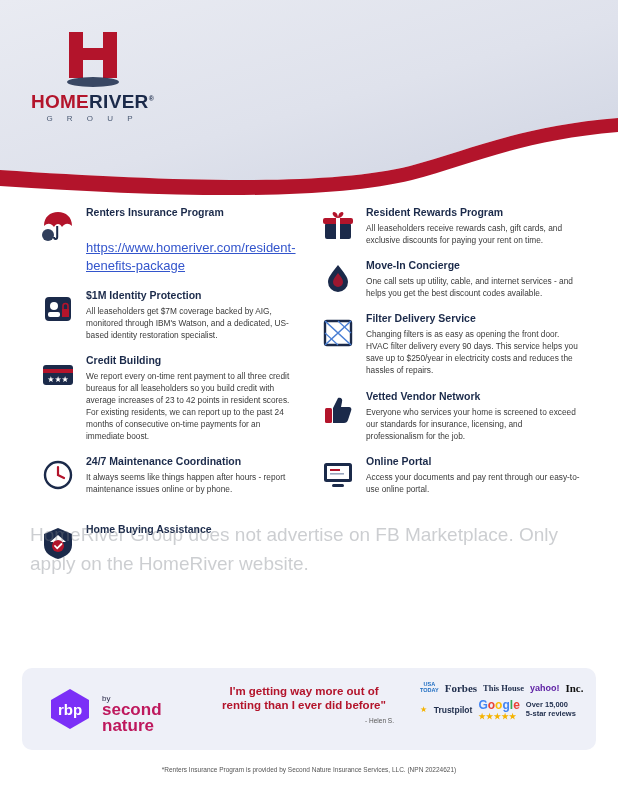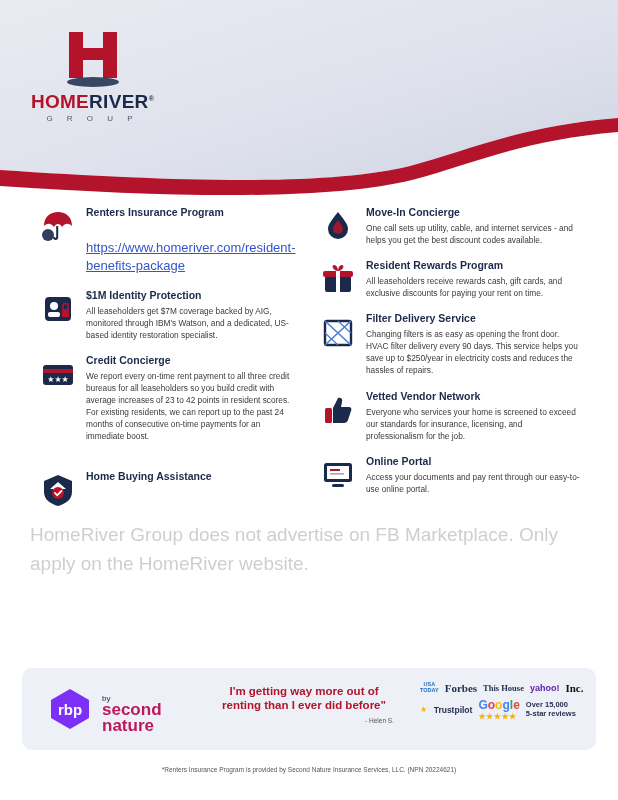--- a/index.html
+++ b/index.html
@@ -321,64 +321,74 @@
       </div>
 
       <div class="item">
         <span class="ico">
           <svg viewBox="0 0 40 40" width="40" height="40">
             <rect x="5" y="11" width="30" height="20" rx="3" fill="#1b2a4a"></rect>
             <rect x="5" y="15" width="30" height="4" fill="#b3142b"></rect>
             <text x="20" y="28" font-size="8" fill="#ffffff" text-anchor="middle" font-family="Liberation Sans, sans-serif">★★★</text>
           </svg>
         </span>
-        <div class="item-title">Credit Concierge</div>
+        <div class="item-title">Credit Building</div>
         <div class="item-body">We report every on-time rent payment to all three credit bureaus for all leaseholders so you build credit with average increases of 23 to 42 points in resident scores. For existing residents, we can report up to the past 24 months of consecutive on-time payments for an immediate boost.</div>
       </div>
 
+      <div class="item">
+        <span class="ico">
+          <svg viewBox="0 0 40 40" width="40" height="40">
+            <circle cx="20" cy="20" r="13" fill="none" stroke="#1b2a4a" stroke-width="2.4"></circle>
+            <path d="M20,12 L20,20 L26,23" stroke="#b3142b" stroke-width="2.2" fill="none" stroke-linecap="round"></path>
+          </svg>
+        </span>
+        <div class="item-title">24/7 Maintenance Coordination</div>
+        <div class="item-body">It always seems like things happen after hours - report maintenance issues online or by phone.</div>
+      </div>
 
       <div class="item" style="margin-top:28px">
         <span class="ico">
           <svg viewBox="0 0 40 40" width="40" height="40">
             <path d="M20,5 L34,11 V22 C34,30 27,34 20,36 C13,34 6,30 6,22 V11 Z" fill="#1b2a4a"></path>
             <path d="M20,12 L28,19 H25 V26 H15 V19 H12 Z" fill="#ffffff"></path>
             <circle cx="20" cy="23" r="6" fill="#b3142b"></circle>
             <path d="M17,23 l2.2,2.3 L23.5,21" stroke="#ffffff" stroke-width="1.8" fill="none" stroke-linecap="round"></path>
           </svg>
         </span>
         <div class="item-title">Home Buying Assistance</div>
       </div>
 
     </div>
 
     <div class="col col-right">
-
-      <div class="item">
-        <span class="ico">
-          <svg viewBox="0 0 40 40" width="40" height="40">
-            <path d="M20,6 C26,14 30,18 30,23 a10,10 0 0 1 -20,0 C10,18 14,14 20,6 Z" fill="#1b2a4a"></path>
-            <path d="M20,14 C23,18 25,20 25,23 a5,5 0 0 1 -10,0 C15,20 17,18 20,14 Z" fill="#b3142b" opacity="0.85"></path>
-          </svg>
-        </span>
-        <div class="item-title">Move-In Concierge</div>
-        <div class="item-body">One call sets up utility, cable, and internet services - and helps you get the best discount codes available.</div>
-      </div>
 
       <div class="item">
         <span class="ico">
           <svg viewBox="0 0 40 40" width="40" height="40">
             <rect x="7" y="17" width="26" height="16" rx="2" fill="#1b2a4a"></rect>
             <rect x="5" y="12" width="30" height="6" rx="2" fill="#b3142b"></rect>
             <rect x="18" y="12" width="4" height="21" fill="#ffffff"></rect>
             <path d="M20,12 C15,12 13,6 16,6 C19,6 20,10 20,12 Z" fill="#b3142b"></path>
             <path d="M20,12 C25,12 27,6 24,6 C21,6 20,10 20,12 Z" fill="#b3142b"></path>
           </svg>
         </span>
         <div class="item-title">Resident Rewards Program</div>
         <div class="item-body">All leaseholders receive rewards cash, gift cards, and exclusive discounts for paying your rent on time.</div>
+      </div>
+
+      <div class="item">
+        <span class="ico">
+          <svg viewBox="0 0 40 40" width="40" height="40">
+            <path d="M20,6 C26,14 30,18 30,23 a10,10 0 0 1 -20,0 C10,18 14,14 20,6 Z" fill="#1b2a4a"></path>
+            <path d="M20,14 C23,18 25,20 25,23 a5,5 0 0 1 -10,0 C15,20 17,18 20,14 Z" fill="#b3142b" opacity="0.85"></path>
+          </svg>
+        </span>
+        <div class="item-title">Move-In Concierge</div>
+        <div class="item-body">One call sets up utility, cable, and internet services - and helps you get the best discount codes available.</div>
       </div>
 
       <div class="item">
         <span class="ico">
           <svg viewBox="0 0 40 40" width="40" height="40">
             <rect x="7" y="9" width="26" height="24" rx="2" fill="none" stroke="#1b2a4a" stroke-width="2.4"></rect>
             <path d="M7,9 L33,33 M33,9 L7,33" stroke="#4a7fd4" stroke-width="1.6"></path>
             <path d="M20,9 L33,21 M7,21 L20,33" stroke="#4a7fd4" stroke-width="1.2"></path>
           </svg>
         </span>

